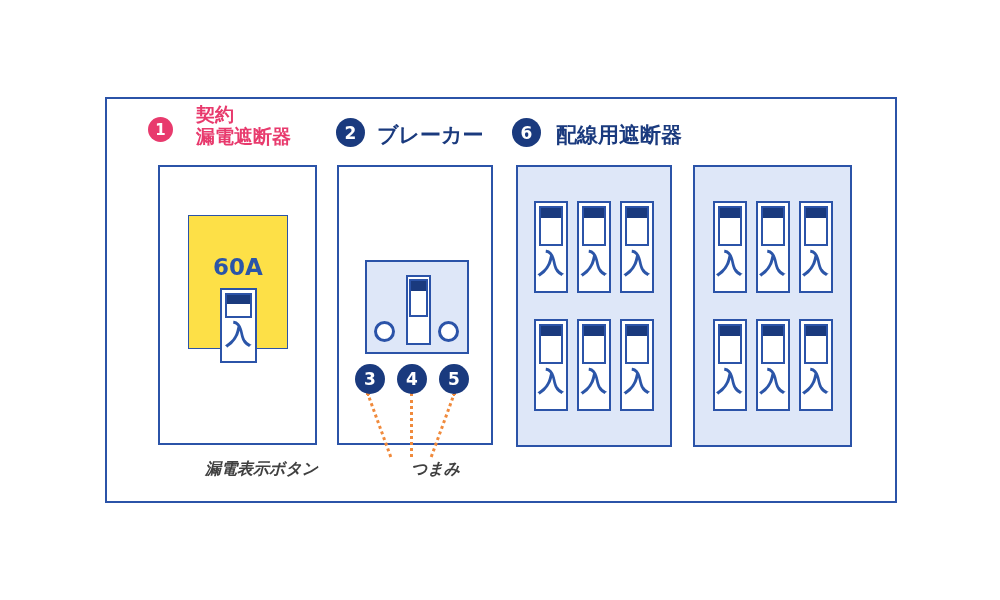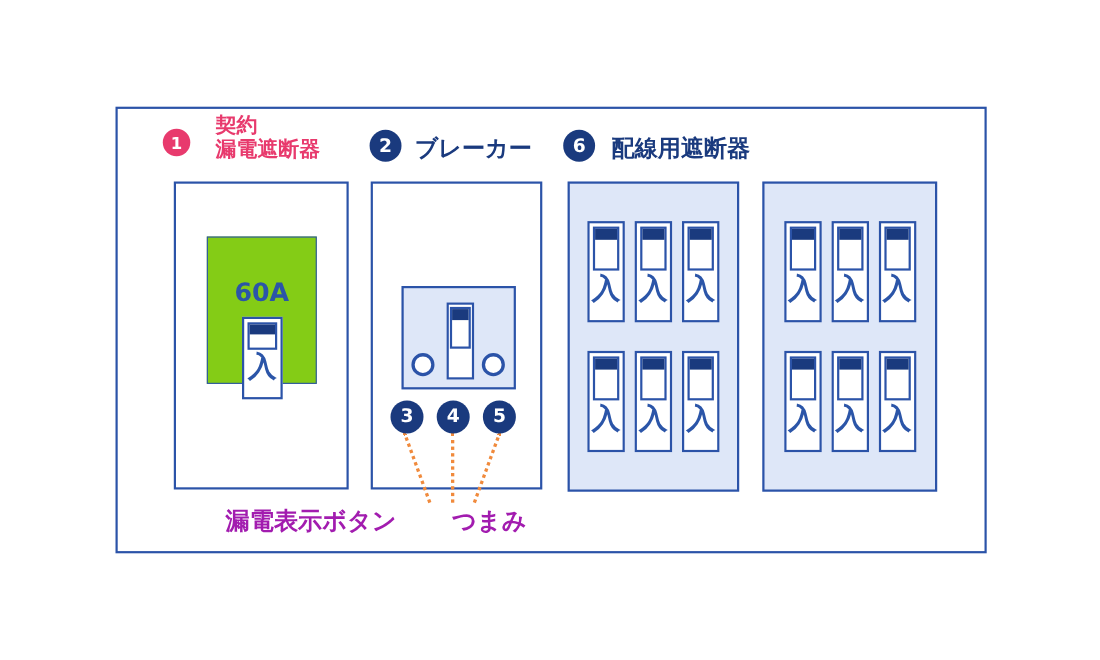--- a/index.html
+++ b/index.html
@@ -25,21 +25,21 @@
   .title.pink-text { color:#E83A6D; font-size:19px; line-height:1.18; white-space:pre-line; }
   .title.navy-text { color:#1A3A7E; font-size:21px; }
 
   
   .panel { position:absolute; border:2px solid #2B53A8; }
   .white-panel { background:#ffffff; }
   .blue-panel { background:#DEE7F8; }
 
   
   .contract-inner { position:absolute; left:28px; top:48px; width:100px; height:134px;
-                    background:#84cc16; border:1px solid #2B53A8; }
+                    background:#fde047; border:1px solid #2B53A8; }
   .rating { padding-top:38px; text-align:center; color:#2B55A8; font-weight:bold; font-size:23px; }
   .big-switch { position:absolute; left:31px; top:72px; width:37px; height:75px;
                 background:#ffffff; border:2px solid #2B53A8; }
   .sw-window { position:relative; margin:3px auto 0; background:#ffffff; border:2px solid #2B53A8; }
   .sw-window::before { content:""; position:absolute; top:0; left:0; right:0; background:#1A3A7E; }
   .big-switch .sw-window { width:27px; height:25px; }
   .big-switch .sw-window::before { height:9px; }
   .on-glyph { text-align:center; color:#2B55A8; font-weight:bold; font-size:26px; line-height:1; margin-top:3px; }
 
   
@@ -51,21 +51,21 @@
   .elb-toggle .sw-window::before { height:10px; }
   .elb-circle { position:absolute; width:21px; height:21px; border-radius:50%;
                 background:#ffffff; border:3px solid #2B53A8; }
   .elb-circle.left  { left:7px;  top:59px; }
   .elb-circle.right { left:71px; top:59px; }
 
   
   .leader { position:absolute; width:0; border-left:3px dotted #F08A3C; transform-origin:top center; z-index:4; }
 
   
-  .bottom-label { position:absolute; color:#a21caf; font-weight:bold; font-size:22px; }
+  .bottom-label { position:absolute; color:#404040; font-weight:bold; font-size:16px;font-style:italic; }
 
   
   .breaker-grid { position:absolute; inset:0; display:flex; flex-direction:column;
                   align-items:center; justify-content:center; gap:26px; }
   .breaker-row { display:flex; gap:9px; }
   .breaker { width:34px; height:92px; background:#ffffff; border:2px solid #2B53A8; }
   .breaker .sw-window { width:24px; height:40px; }
   .breaker .sw-window::before { height:10px; }
   .breaker .on-glyph { margin-top:4px; }
 </style>

